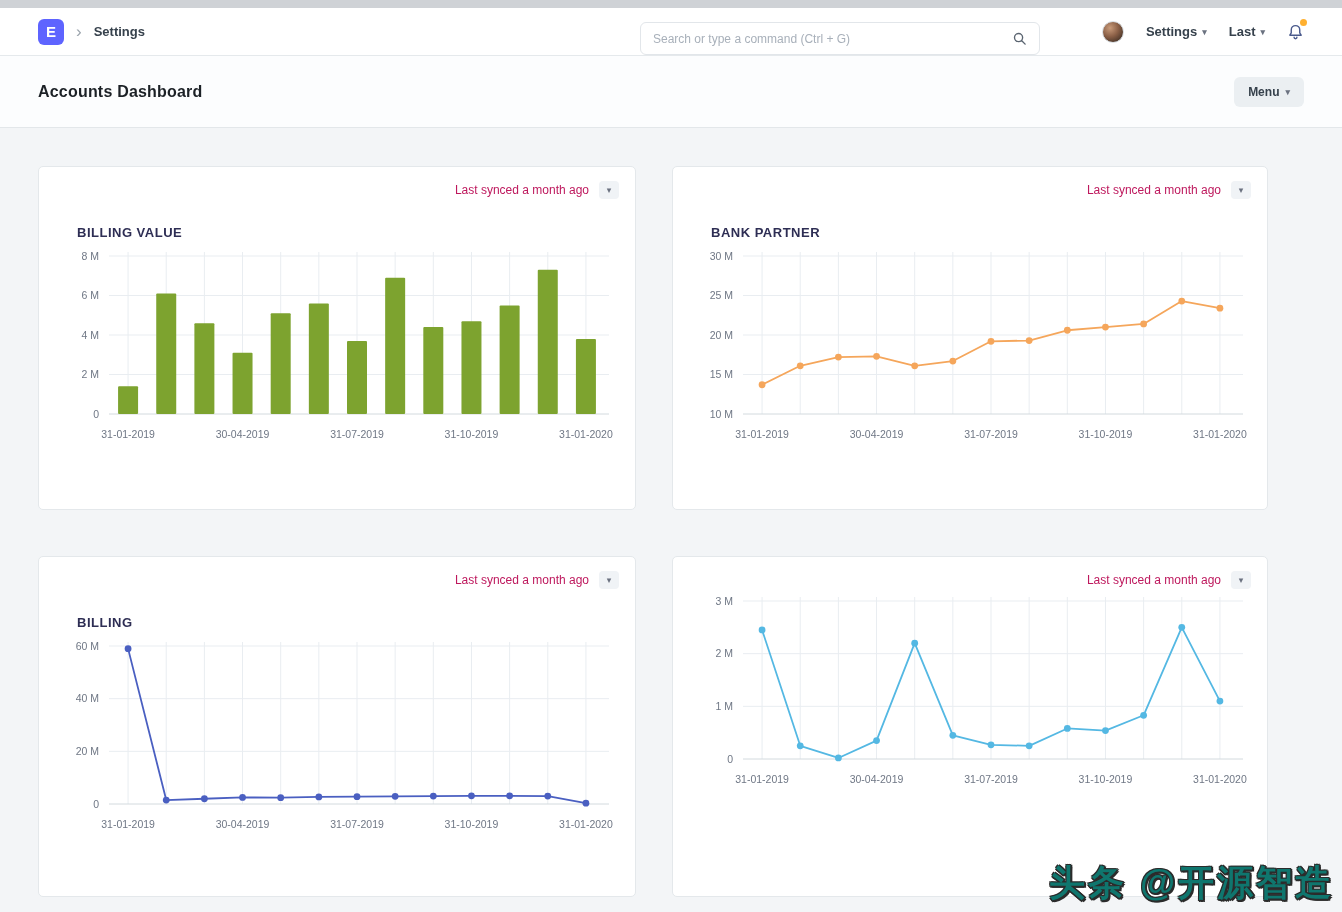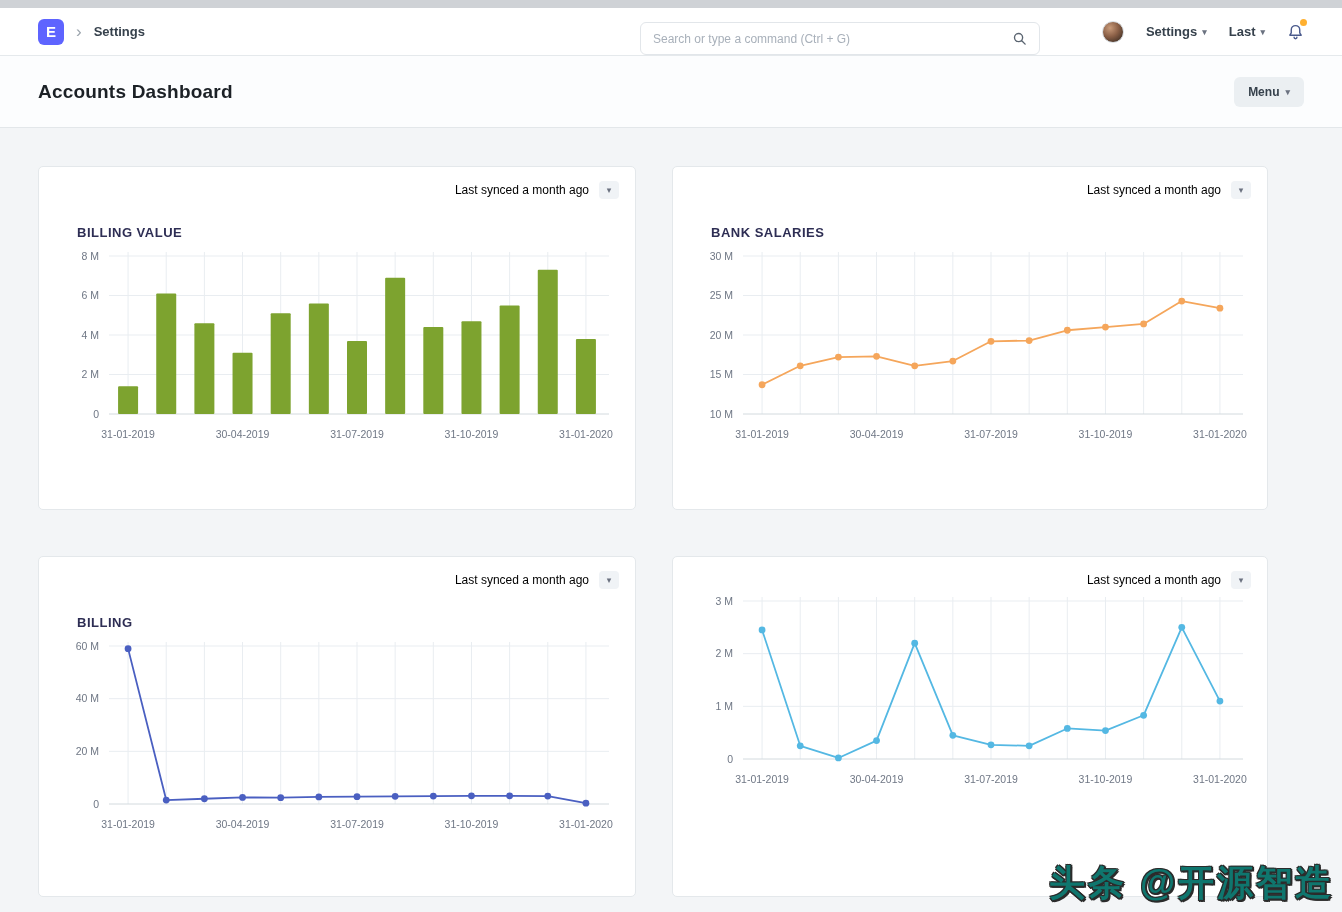--- a/index.html
+++ b/index.html
@@ -32,34 +32,34 @@
   .nav-menu { font-size:13px; font-weight:600; color:#36414c; cursor:pointer;
     display:flex; align-items:center; gap:5px; }
   .caret { font-size:9px; color:#6b7280; }
   .bell-wrap { position:relative; cursor:pointer; display:flex; }
   .badge-dot { position:absolute; top:-4px; right:-3px; width:7px; height:7px;
     border-radius:50%; background:#ffb030; }
 
   
   .title-bar { height:72px; background:#fcfdfe; border-bottom:1px solid #e3e7ea;
     display:flex; align-items:center; padding:0 38px; }
-  .page-title { font-size:19px; font-weight:700; color:#1c2126; letter-spacing:.2px; }
+  .page-title { font-size:16px; font-weight:700; color:#1c2126; letter-spacing:.2px; }
   .menu-btn { margin-left:auto; background:#ebeff2;
     border:none; border-radius:6px; padding:8px 14px; font-size:12px;
     font-weight:600; color:#36414c; cursor:pointer; display:flex;
     align-items:center; gap:6px; font-family:"Liberation Sans",sans-serif; }
 
   
   .grid { padding:38px 0 0 38px; display:grid;
     grid-template-columns:598px 596px; column-gap:36px; row-gap:46px; }
   .card { background:#fff; border:1px solid #e4e8eb; border-radius:5px;
     height:344px; padding:14px 16px 0; position:relative; }
   .card.short { height:341px; }
   .synced-row { display:flex; justify-content:flex-end; align-items:center; gap:10px; }
-  .synced-label { font-size:12px; color:#000000; }
+  .synced-label { font-size:12px; color:#be185d; }
   .caret-btn { width:20px; height:18px; border:none; border-radius:4px;
     background:#f0f3f6; color:#6b7280; font-size:9px; cursor:pointer;
     display:flex; align-items:center; justify-content:center; }
   .chart-title { font-size:13px; font-weight:700; color:#2e2e54;
     letter-spacing:.5px; margin:26px 0 4px 22px; }
   .chart-svg { display:block; margin-left:6px; }
 
   
   .watermark { position:fixed; right:8px; bottom:4px; font-size:36px;
     font-weight:700; color:#0f766e; letter-spacing:3px; pointer-events:none;
@@ -167,21 +167,21 @@
         <rect x="476.7692307692308" y="25.825000000000003" width="20" height="144.175" fill="#7da32f" rx="1"></rect>
         <rect x="514.9230769230769" y="94.95" width="20" height="75.05" fill="#7da32f" rx="1"></rect>
       </svg>
   </div>
 
   <div class="card">
     <div class="synced-row">
       <span class="synced-label">Last synced a month ago</span>
       <button class="caret-btn">▾</button>
     </div>
-    <h3 class="chart-title">BANK SALARIES</h3>
+    <h3 class="chart-title">BANK PARTNER</h3>
     <svg class="chart-svg" width="556" height="212">
         <line x1="67.07692307692308" y1="8" x2="67.07692307692308" y2="170" stroke="#e9edf1" stroke-width="1"></line>
         <line x1="105.23076923076923" y1="8" x2="105.23076923076923" y2="170" stroke="#e9edf1" stroke-width="1"></line>
         <line x1="143.3846153846154" y1="8" x2="143.3846153846154" y2="170" stroke="#e9edf1" stroke-width="1"></line>
         <line x1="181.53846153846155" y1="8" x2="181.53846153846155" y2="170" stroke="#e9edf1" stroke-width="1"></line>
         <line x1="219.69230769230768" y1="8" x2="219.69230769230768" y2="170" stroke="#e9edf1" stroke-width="1"></line>
         <line x1="257.8461538461538" y1="8" x2="257.8461538461538" y2="170" stroke="#e9edf1" stroke-width="1"></line>
         <line x1="296" y1="8" x2="296" y2="170" stroke="#e9edf1" stroke-width="1"></line>
         <line x1="334.15384615384613" y1="8" x2="334.15384615384613" y2="170" stroke="#e9edf1" stroke-width="1"></line>
         <line x1="372.3076923076923" y1="8" x2="372.3076923076923" y2="170" stroke="#e9edf1" stroke-width="1"></line>

